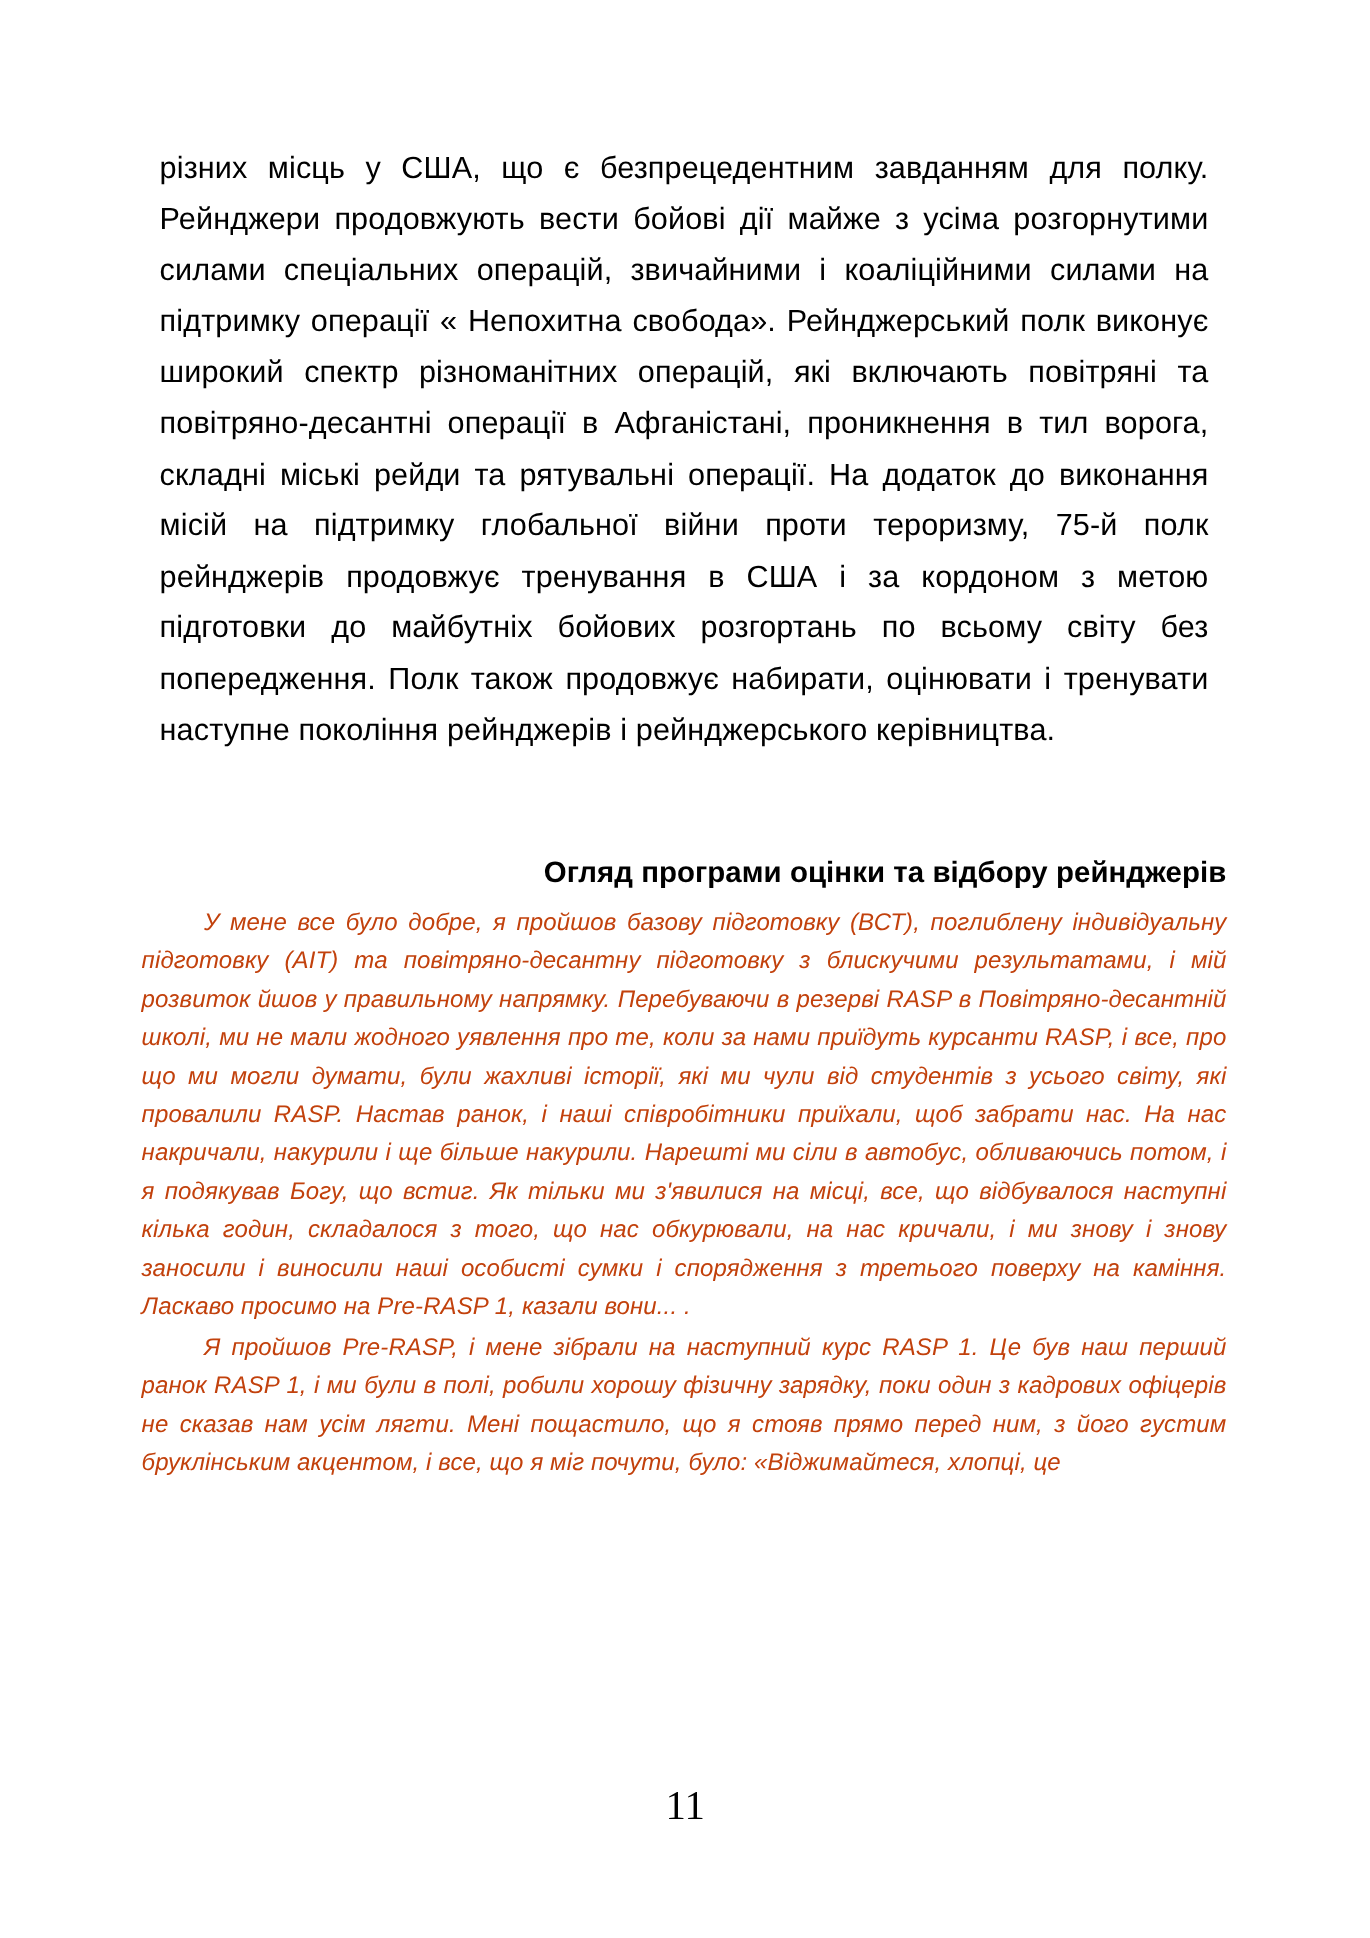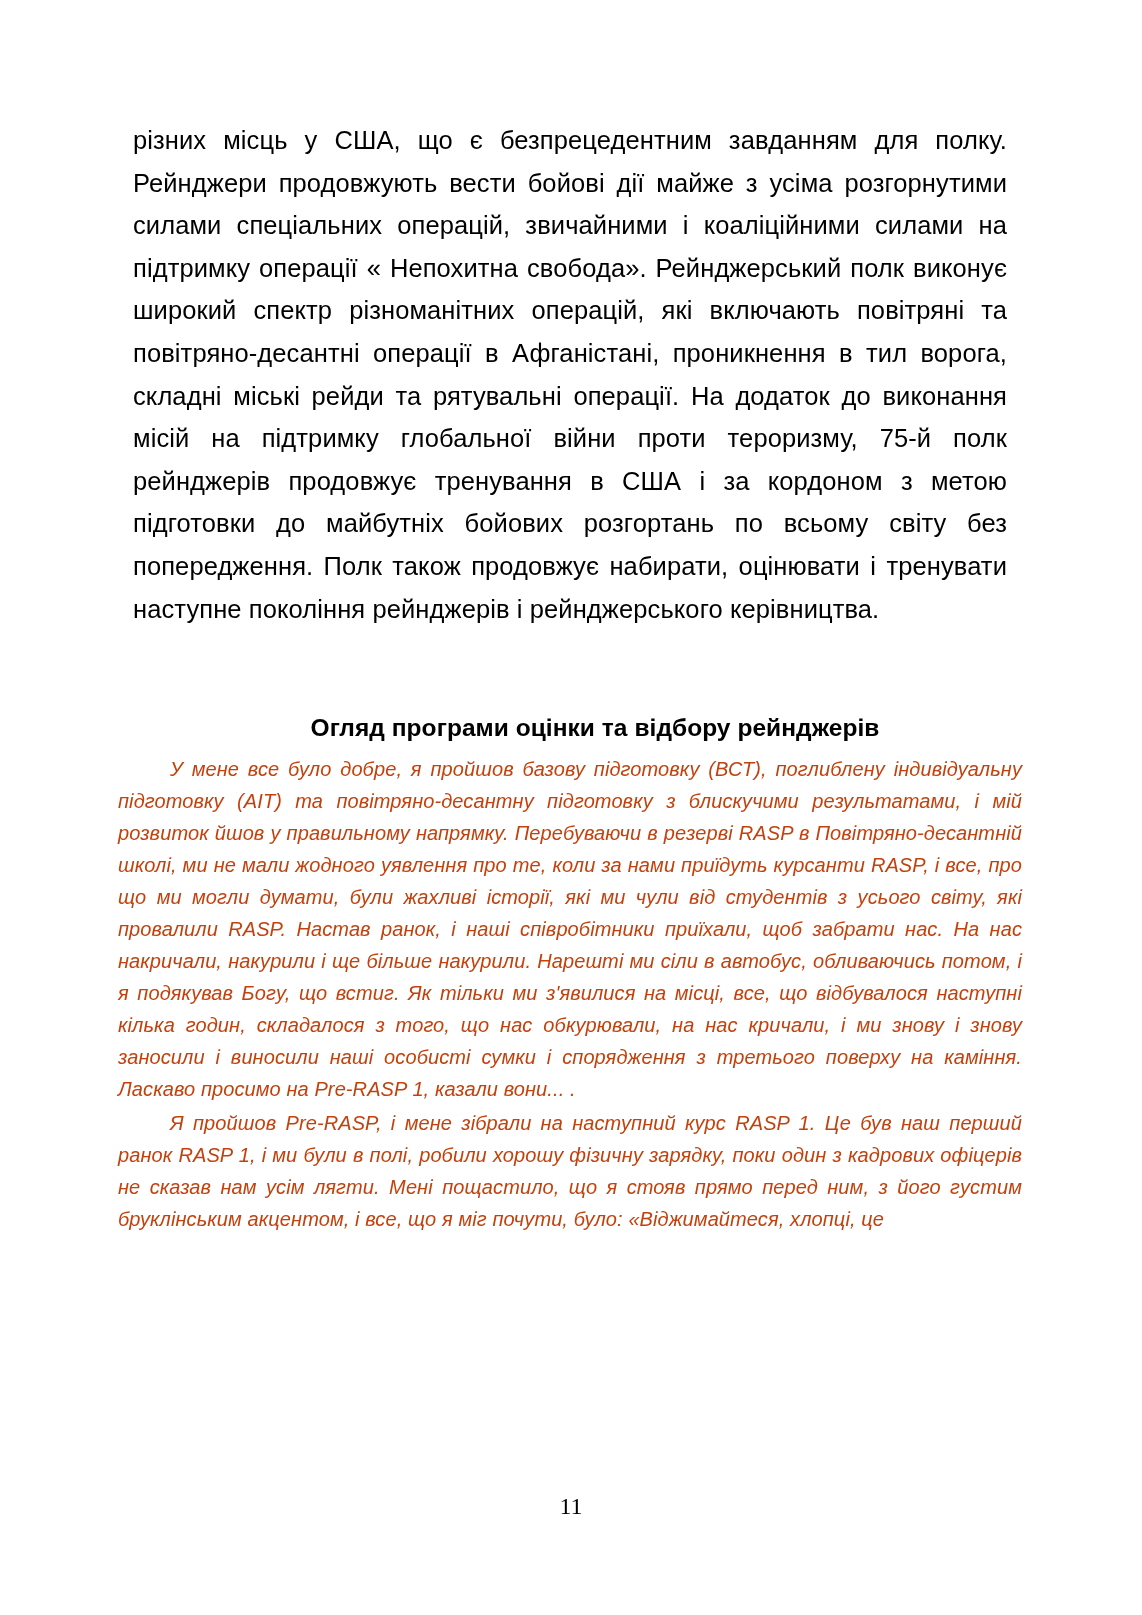--- a/index.html
+++ b/index.html
@@ -41,21 +41,21 @@
 
   
   .heading {
     font-family: "Liberation Sans", "DejaVu Sans", sans-serif;
     font-size: 24.5px;
     font-weight: bold;
     line-height: 42.6px;
     color: #000000;
     margin: 0;
     text-indent: 50px;
-    text-align: center;
+    text-align: right;
     letter-spacing: 0.05px;
   }
 
   
   .para-italic {
     font-family: "Liberation Sans", "DejaVu Sans", sans-serif;
     font-size: 20px;
     font-style: italic;
     line-height: 32px;
     text-align: justify;
@@ -71,21 +71,21 @@
   .spacer-between-paras  { height: 2px; }
 
   
   .page-number {
     position: absolute;
     left: 0;
     right: 0;
     top: 1490px;
     text-align: center;
     font-family: "Liberation Serif", "DejaVu Serif", serif;
-    font-size: 24px;
+    font-size: 34px;
     color: #000000;
     line-height: 32px;
   }
 </style>
 </head>
 <body>
 
 <div class="page">
 
   <div class="content">

